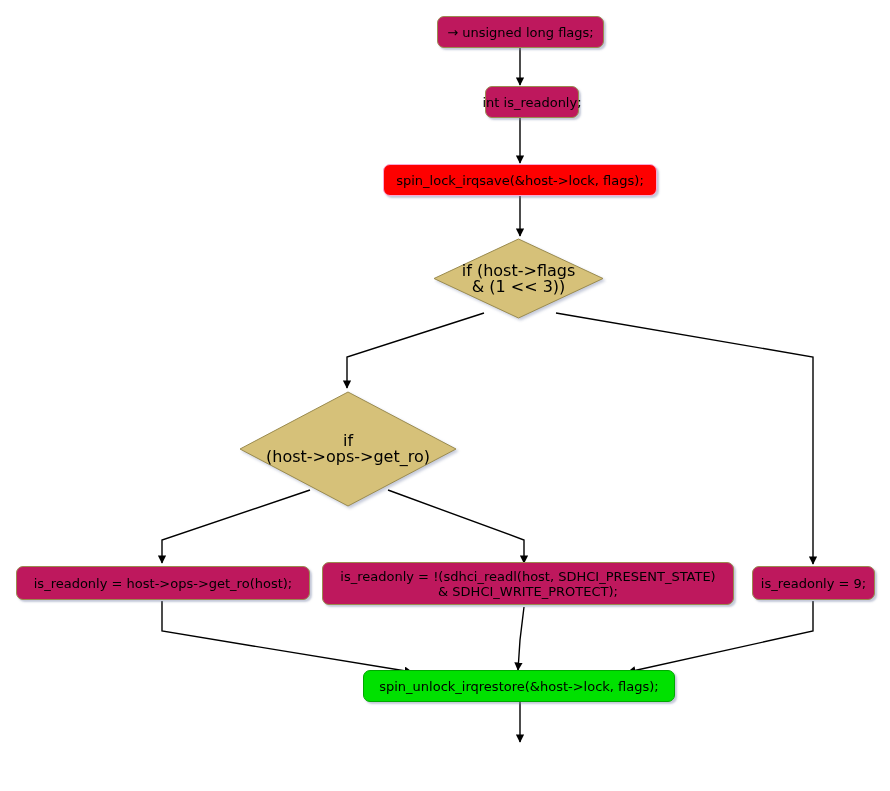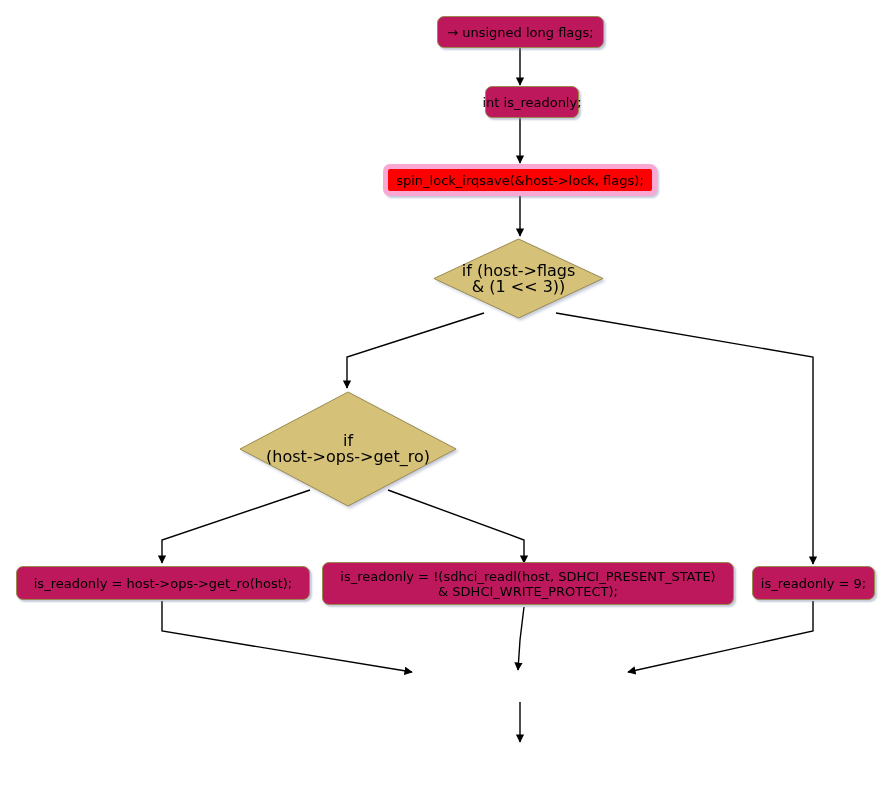--- a/index.html
+++ b/index.html
@@ -39,21 +39,21 @@
   }
   .box {
     border: 1px solid #9a8b4f;
     border-radius: 7px;
     background: #be185d;
     box-shadow: 2px 2px 2px rgba(125,135,170,0.45);
     padding: 0 8px;
   }
   .box.red {
     background: #fe0000;
-    border: 5px solid #f9a8d4;
+    border: 1px solid #f9a8d4;
   }
   .box.green {
     background: #00e100;
     border: 1px solid #00a800;
   }
   .diamond-wrap {
     position: absolute;
     z-index: 3;
   }
   .diamond-wrap svg {
@@ -139,15 +139,18 @@
   </div>
 
   <div class="node box" style="left:16px; top:566px; width:294px; height:34px;">
     <span>is_readonly = host-&gt;ops-&gt;get_ro(host);</span>
   </div>
 
   <div class="node box" style="left:752px; top:566px; width:123px; height:34px;">
     <span>is_readonly = 9;</span>
   </div>
 
+  <div class="node box green" style="left:363px; top:670px; width:312px; height:32px;">
+    <span>spin_unlock_irqrestore(&amp;host-&gt;lock, flags);</span>
+  </div>
 
 
 </div>
 
 </body></html>

